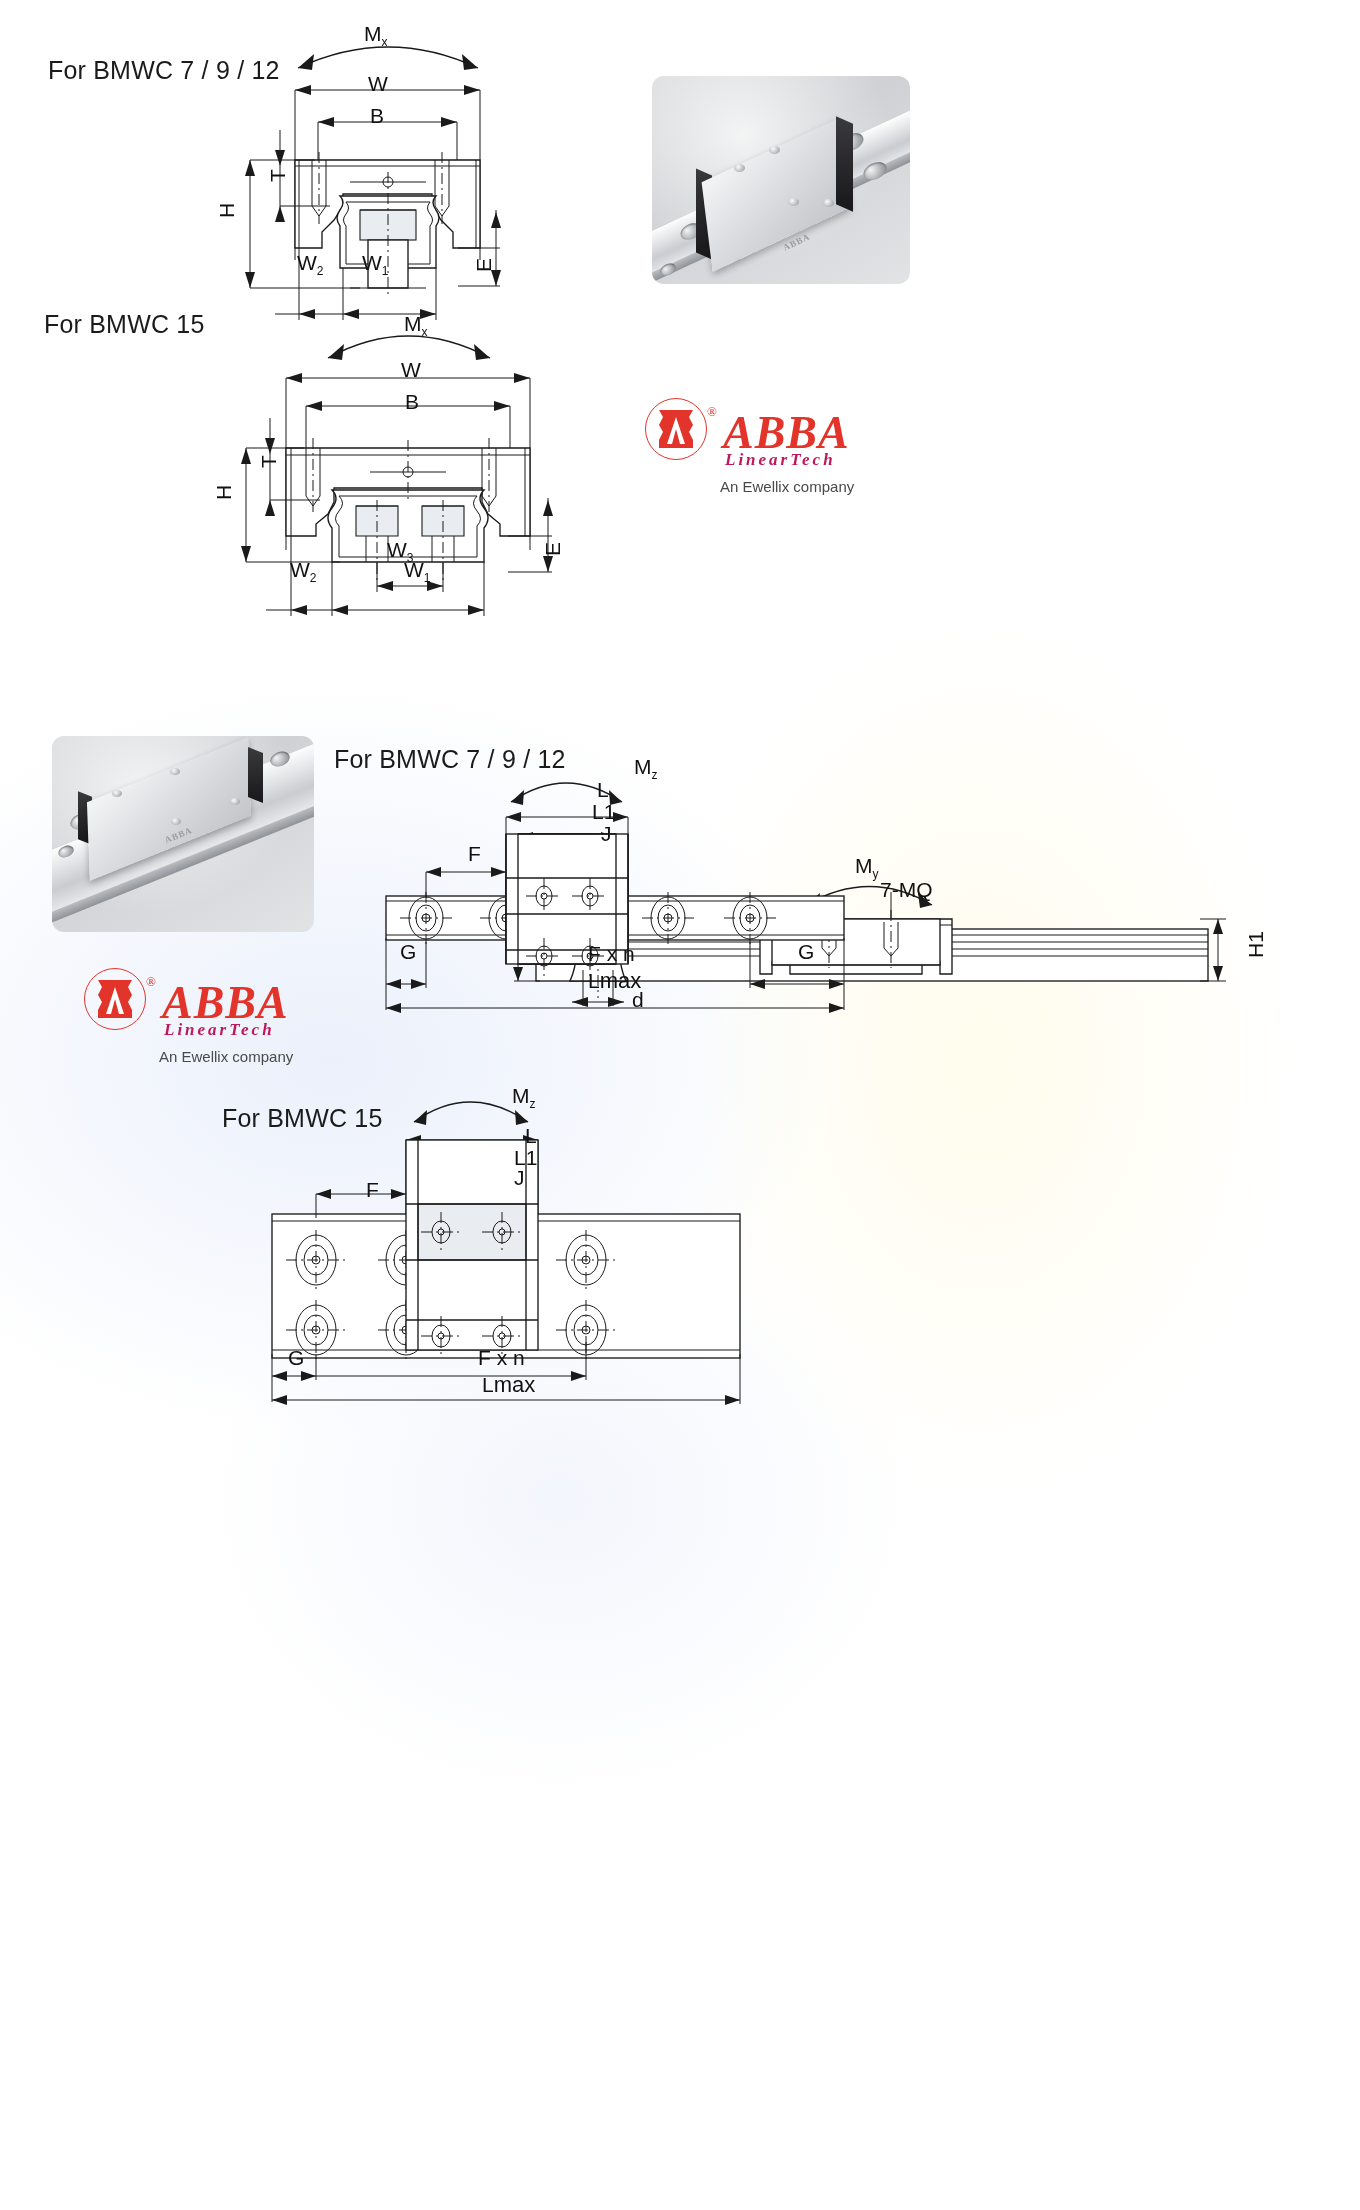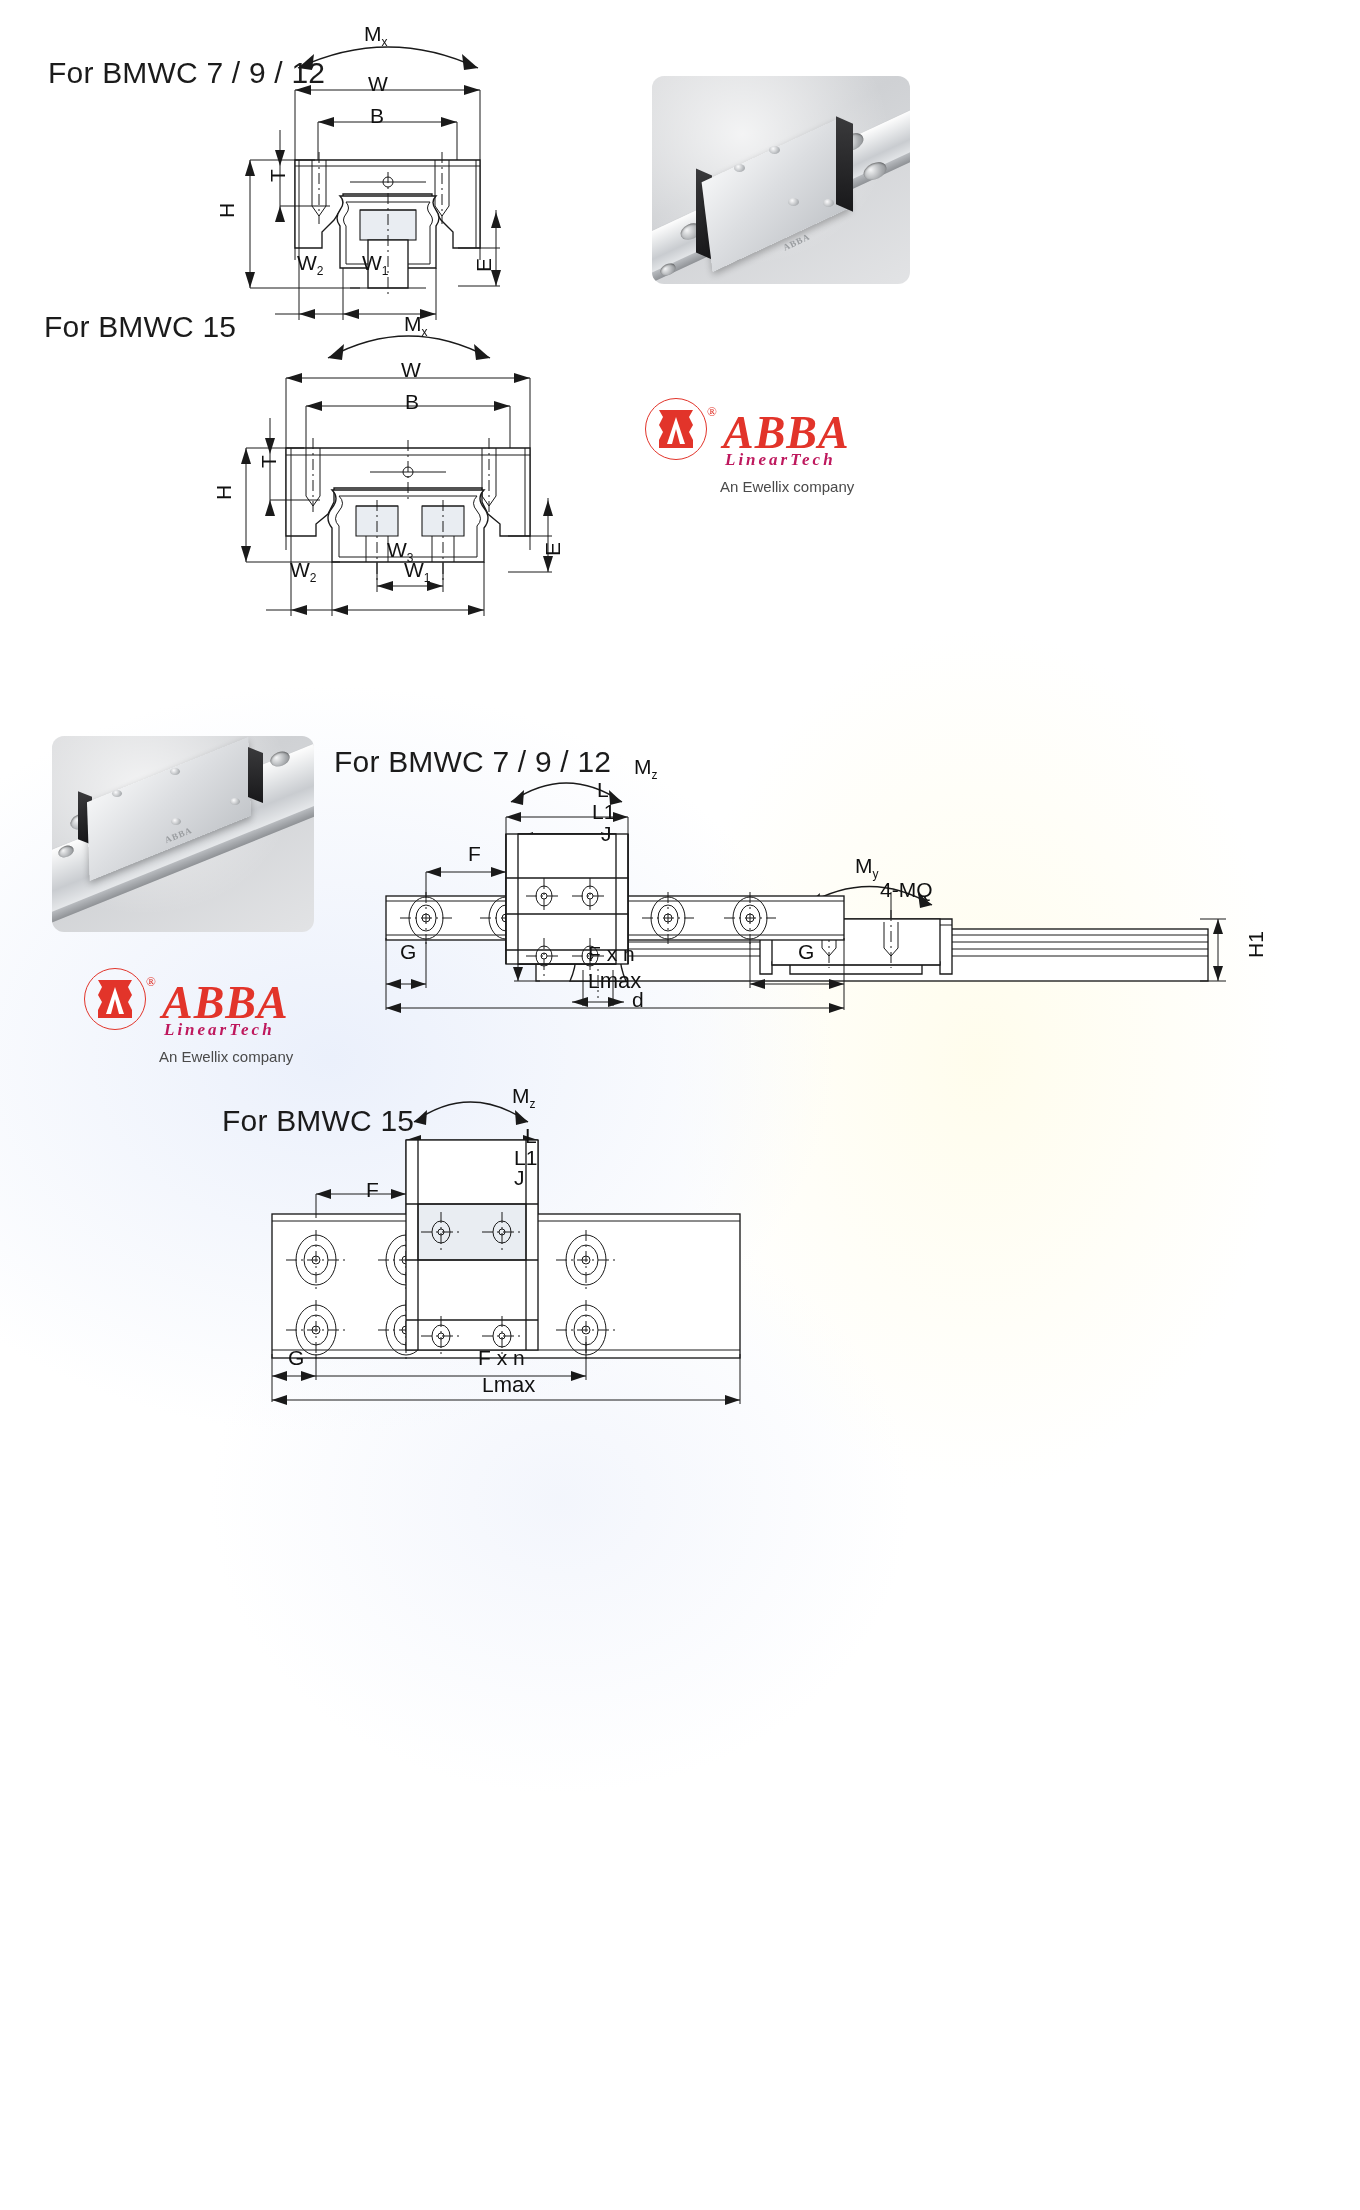--- a/index.html
+++ b/index.html
@@ -9,21 +9,21 @@
     background:
       radial-gradient(ellipse 700px 520px at 330px 1060px, rgba(228,235,250,.75) 0%, rgba(240,244,252,.35) 55%, rgba(255,255,255,0) 72%),
       radial-gradient(ellipse 430px 600px at 980px 1060px, rgba(255,252,232,.8) 0%, rgba(255,253,242,.35) 55%, rgba(255,255,255,0) 72%),
       radial-gradient(ellipse 500px 420px at 560px 1500px, rgba(233,238,250,.55) 0%, rgba(255,255,255,0) 70%),
       #ffffff;
   }
   .pg{position:absolute;inset:0;}
 
   
   .lbl{position:absolute;white-space:nowrap;color:#111;font-weight:400;}
-  .hdr{font-size:30px;letter-spacing:.2px;color:#1b1b1b;}
+  .hdr{font-size:25px;letter-spacing:.2px;color:#1b1b1b;}
   .dim{font-size:21px;}
   .dim-sm{font-size:22px;}
   .sub{font-size:12px;vertical-align:sub;}
   .rot90{transform:rotate(-90deg);transform-origin:left top;}
 
   
   svg{position:absolute;overflow:visible;}
   .ln{stroke:#1a1a1a;stroke-width:1.35;fill:none;}
   .ln-t{stroke:#1a1a1a;stroke-width:1;fill:none;}
   .ln-x{stroke:#1a1a1a;stroke-width:1;fill:none;stroke-dasharray:11 4 2 4;}
@@ -341,21 +341,21 @@
   <line class="ln-t" x1="748" y1="69" x2="748" y2="131"></line>
   <polygon class="arw" points="748,69 743,84 753,84"></polygon>
   <polygon class="arw" points="748,131 743,116 753,116"></polygon>
   <line class="ln-t" x1="730" y1="69" x2="756" y2="69"></line>
   <line class="ln-t" x1="730" y1="131" x2="756" y2="131"></line>
 </svg>
 
 <div class="lbl dim" style="left:855px;top:854px;">
   <span>M</span><span class="sub">y</span>
 </div>
-<div class="lbl dim" style="left:880px;top:878px;">4-MQ</div>
+<div class="lbl dim" style="left:880px;top:878px;">7-MQ</div>
 <div class="lbl dim" style="left:590px;top:888px;">D</div>
 <div class="lbl dim" style="left:632px;top:988px;">d</div>
 <div class="lbl dim rot90" style="left:508px;top:950px;">h</div>
 <div class="lbl dim rot90" style="left:1244px;top:958px;">H1</div>
 
 <div class="photo" style="left:52px;top:736px;width:262px;height:196px;">
   <div class="glow"></div>
   <div class="rail" style="left:-26px;top:60px;width:330px;height:62px;transform:rotate(-22deg);"></div>
   <div class="railedge" style="left:-26px;top:120px;width:330px;height:10px;transform:rotate(-22deg);"></div>
   <div class="hole" style="left:18px;top:78px;width:22px;height:15px;transform:rotate(-22deg);"></div>

